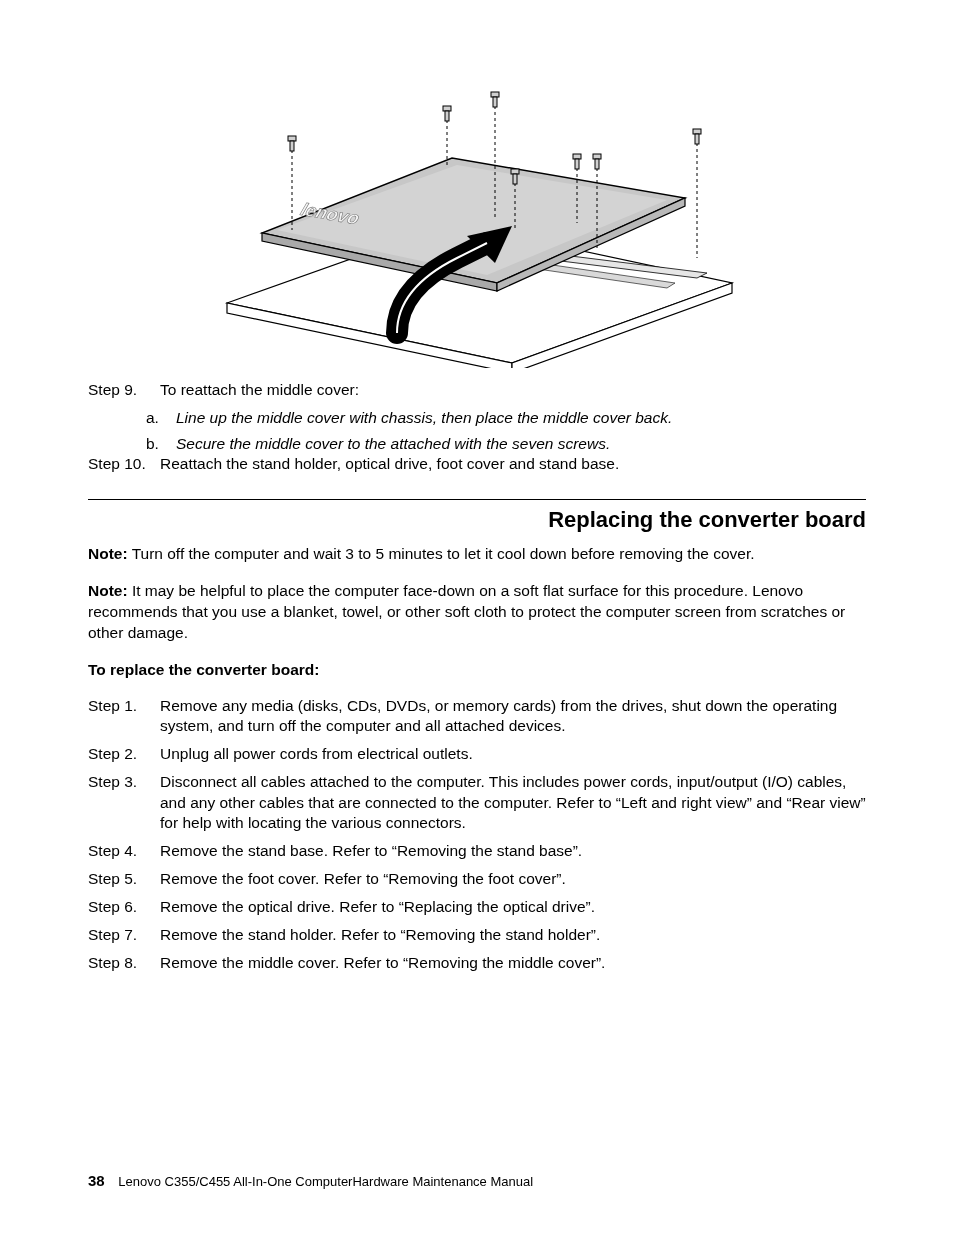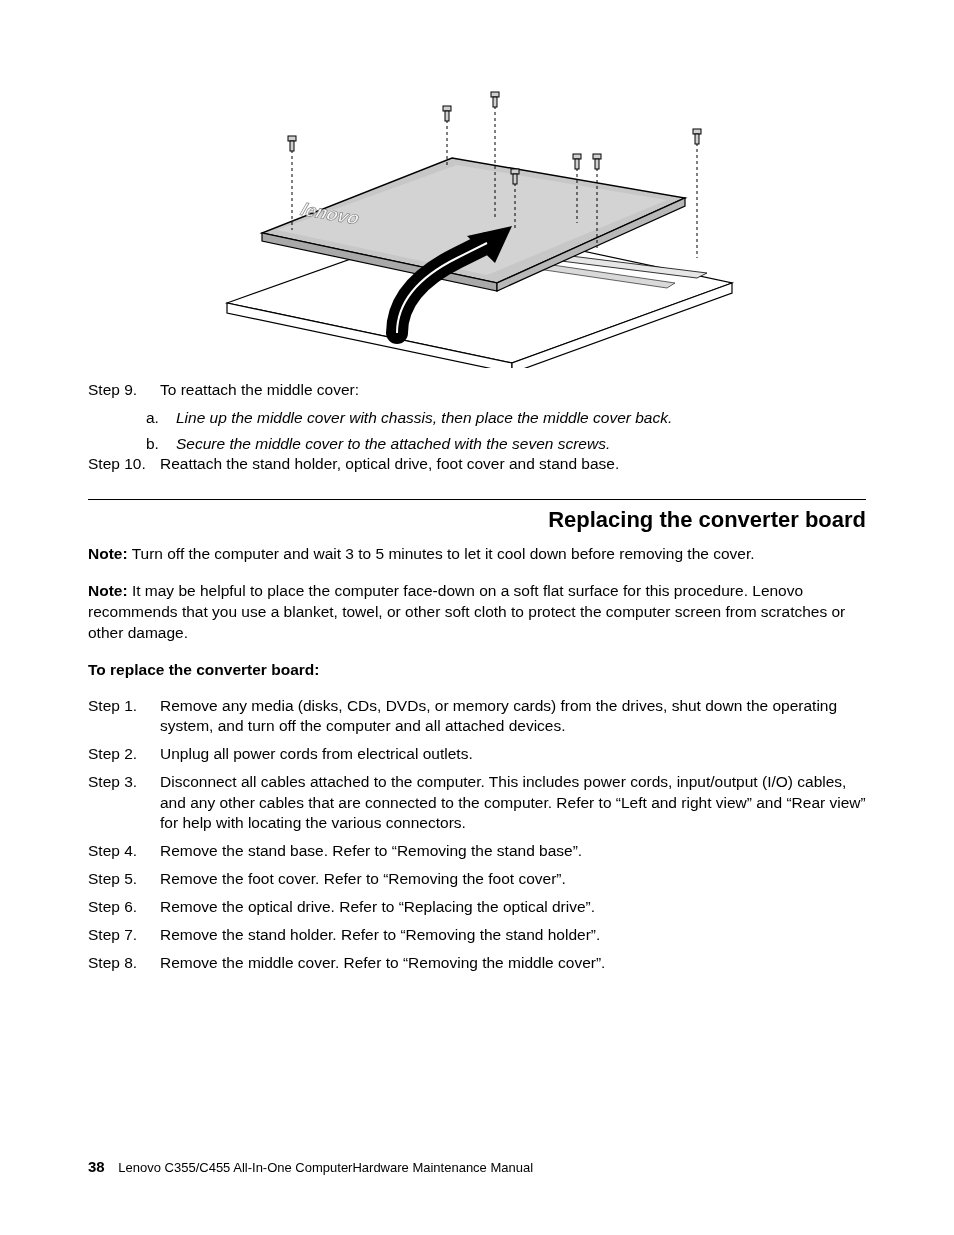--- a/index.html
+++ b/index.html
@@ -40,21 +40,21 @@
     font-size: 22px;
     font-weight: bold;
     margin: 4px 0 10px 0;
     text-align: right;
   }
   p.note { margin: 8px 0 16px 0; line-height: 1.35; }
   p.subhead { font-weight: bold; margin: 11px 0 16px 0; }
   .footer {
     position: absolute;
     left: 88px;
-    bottom: 58px;
+    bottom: 44px;
     font-size: 13px;
   }
   .footer .pg { font-weight: bold; font-size: 15px; margin-right: 10px; }
 </style>
 </head>
 <body>
 
 <div class="figure">
   <svg viewBox="0 0 560 280">
 

